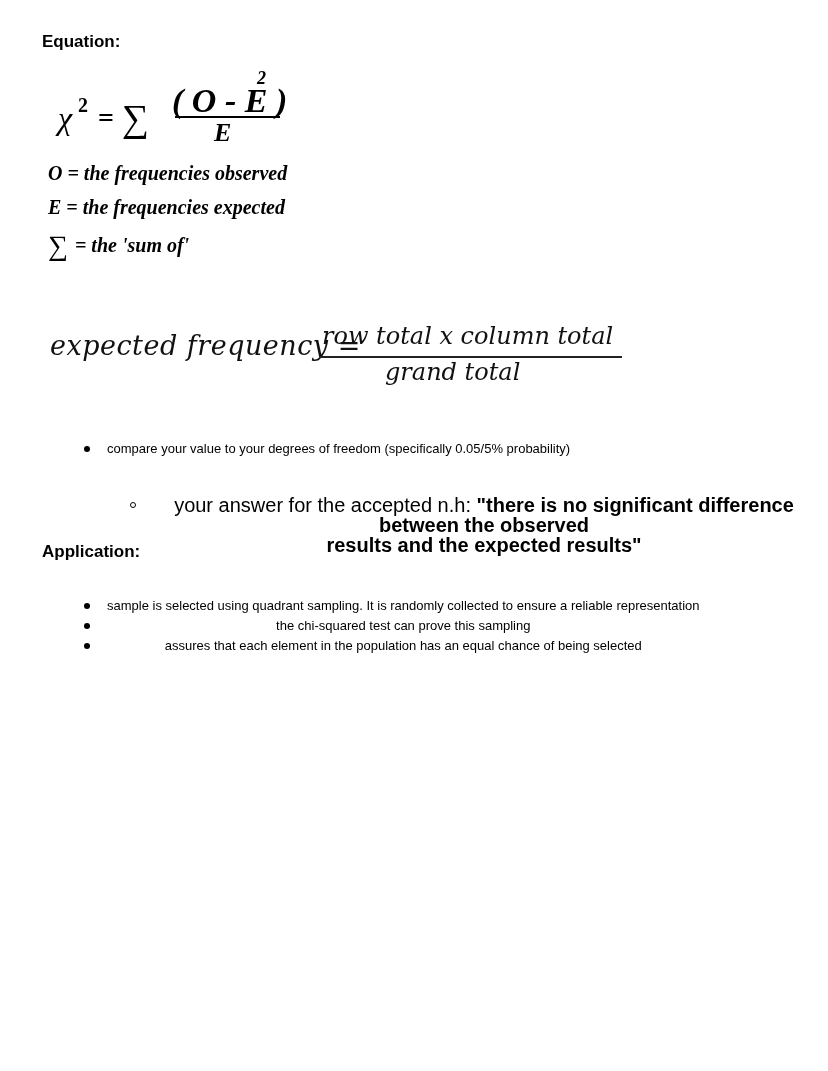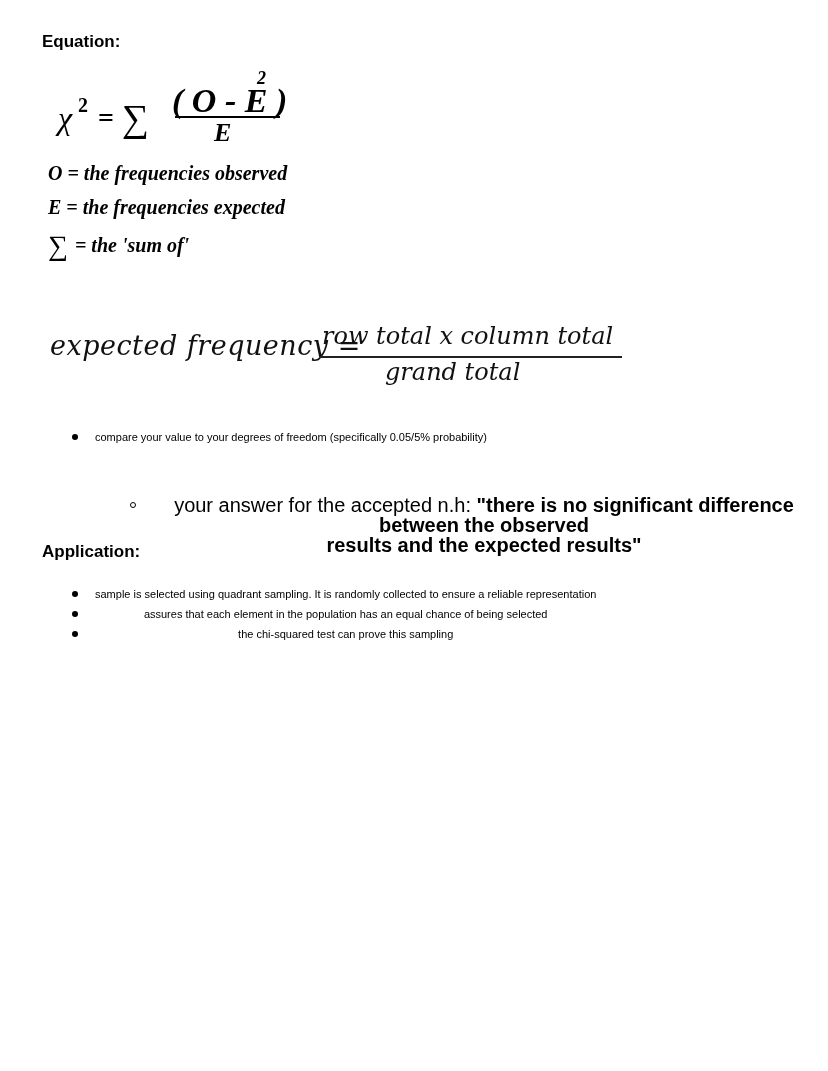--- a/index.html
+++ b/index.html
@@ -35,21 +35,21 @@
     .handwritten {
       position: absolute; left: 50px; top: 318px; width: 580px; height: 80px;
       font-family: "DejaVu Serif", serif; font-style: italic; color: #111;
     }
     .hw-left { position: absolute; left: 0; top: 12px; font-size: 27px; letter-spacing: 0.5px; white-space: nowrap; }
     .hw-num { position: absolute; left: 272px; top: 4px; font-size: 24px; white-space: nowrap; }
     .hw-bar { position: absolute; left: 270px; top: 38px; width: 302px; height: 2px; background: #222; }
     .hw-den { position: absolute; left: 335px; top: 40px; font-size: 24px; white-space: nowrap; }
 
     
-    .list { position: absolute; margin: 4px; padding: 0; list-style: none; font-size: 11px; line-height: 20px; }
+    .list { position: absolute; margin: 16px; padding: 0; list-style: none; font-size: 13px; line-height: 20px; }
     .list li { position: relative; }
     .bullet-dot {
       position: absolute; left: -23px; top: 7px; width: 6px; height: 6px;
       border-radius: 50%; background: #000;
     }
     .bullet-circle {
       position: absolute; left: -22px; top: 7px; width: 4px; height: 4px;
       border-radius: 50%; border: 1px solid #000; background: #fff;
     }
     .sub-list { position: absolute; margin: 12px; padding: 0; list-style: none; font-size: 20px; line-height: 20px; }
@@ -109,21 +109,21 @@
 
   <div class="heading" style="left:42px; top:542px;">Application:</div>
 
   <ul class="list" style="left:91px; top:580px;">
     <li>
       <span class="bullet-dot"></span>
       <div>sample is selected using quadrant sampling. It is randomly collected to ensure a reliable representation</div>
     </li>
     <li>
       <span class="bullet-dot"></span>
-      <span>assures that each element in the population has an equal chance of being selected</span>
+      <span>the chi-squared test can prove this sampling</span>
     </li>
     <li>
       <span class="bullet-dot"></span>
-      <span>the chi-squared test can prove this sampling</span>
+      <span>assures that each element in the population has an equal chance of being selected</span>
     </li>
   </ul>
 
 </div>
 
 </body></html>

